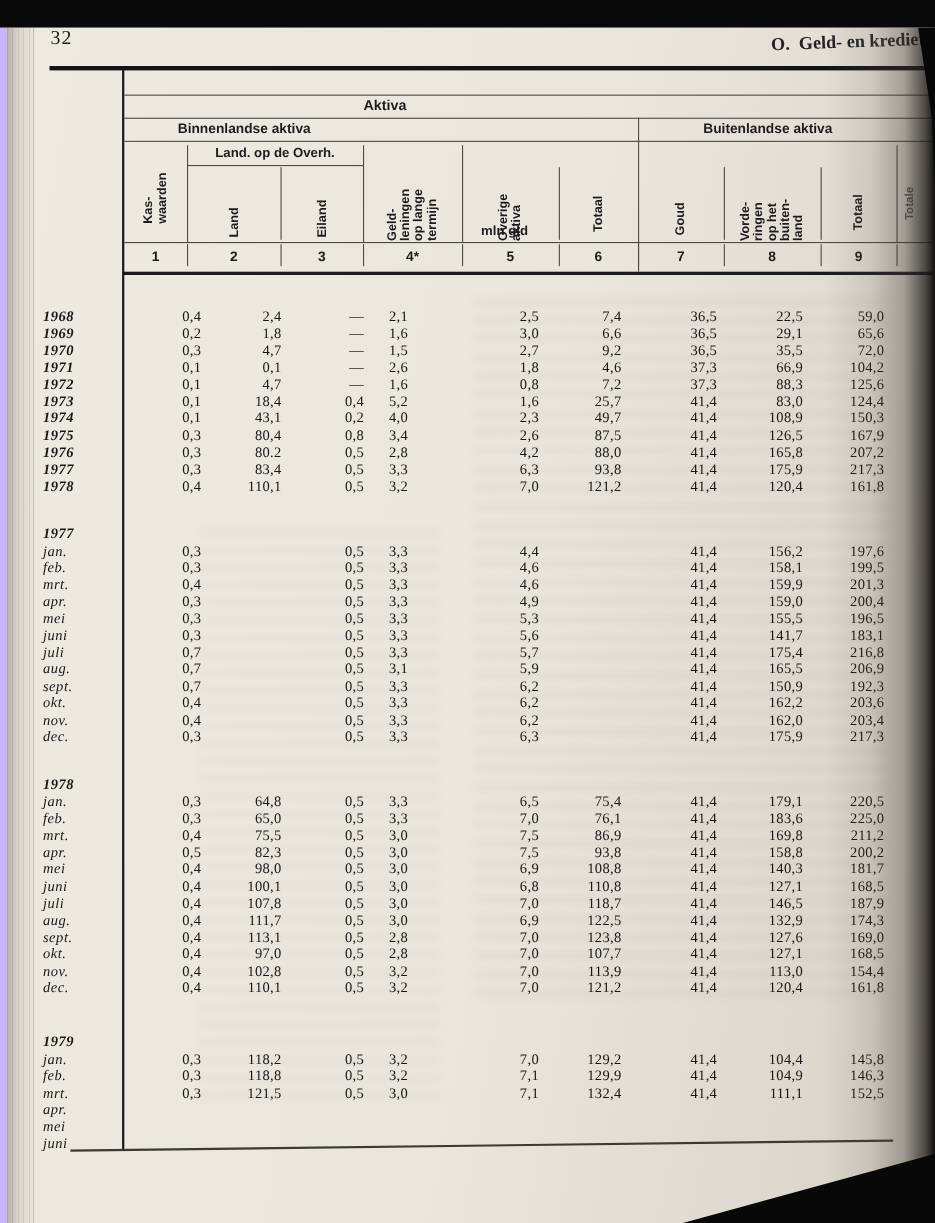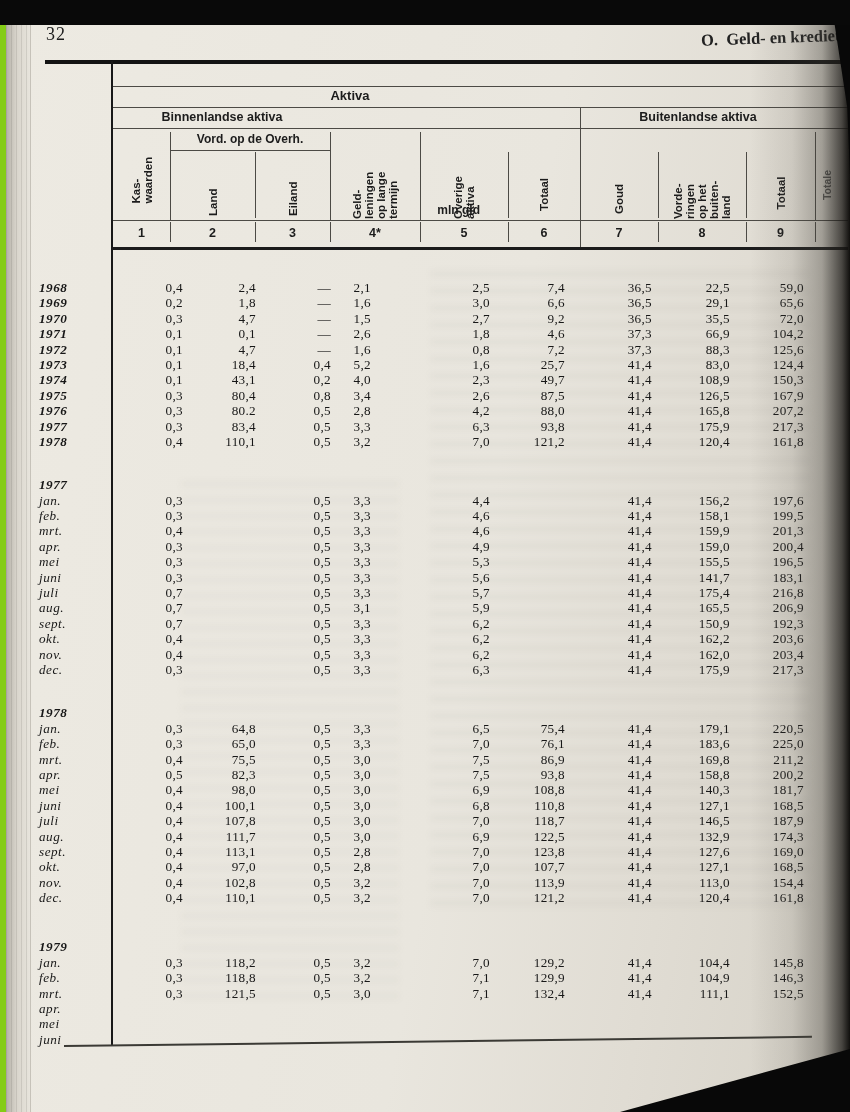--- a/index.html
+++ b/index.html
@@ -1,16 +1,16 @@
 <!DOCTYPE html>
 <html><head>
 <meta charset="utf-8">
 <style>
   html,body{margin:0;padding:0;background:#060606;width:850px;height:1112px;overflow:hidden;}
-  #stage{position:relative;width:850px;height:1112px;background:#84cc16;font-family:"Liberation Sans",sans-serif;}
+  #stage{position:relative;width:850px;height:1112px;background:#c4b5fd;font-family:"Liberation Sans",sans-serif;}
   
   .paper{position:absolute;left:6px;top:25px;right:0;bottom:0;
     background:linear-gradient(100deg,#edeae2 0%,#e9e6de 55%,#e0dcd3 78%,#d6d2c8 100%);
     border-bottom-right-radius:55px 35px;}
   .page-edge{position:absolute;left:6px;top:25px;bottom:0;width:24px;
     background:linear-gradient(to right,#b5b1a8,#d9d5cc 45%,#e7e4dc);
     border-right:1px solid #c6c2b9;}
   .page-edge:after{content:"";position:absolute;inset:0;
     background:repeating-linear-gradient(to right,rgba(60,58,52,.12) 0 1px,transparent 1px 5px);}
   .bleed{position:absolute;pointer-events:none;filter:blur(3px);opacity:.55;}
@@ -83,21 +83,21 @@
   <div class="rule-left vr" style="position:absolute;"></div>
   <div class="rule-thick hr" style="position:absolute;"></div>
   <div class="rule-bottom hr" style="position:absolute;"></div>
 
   <div class="hr" style="left:113px;top:86px;width:735px;height:1px;"></div>
   <div class="t-sub">Aktiva</div>
   <div class="hr" style="left:113px;top:107px;width:735px;height:1px;"></div>
   <div class="grp-l">Binnenlandse aktiva</div>
   <div class="grp-r">Buitenlandse aktiva</div>
   <div class="hr" style="left:113px;top:128px;width:735px;height:1px;"></div>
-  <div class="subgrp">Vord. op de Overh.</div>
+  <div class="subgrp">Land. op de Overh.</div>
   <div class="hr" style="left:170px;top:150px;width:160px;height:1px;"></div>
   <div class="unit">mln gld</div>
   <div class="hr" style="left:113px;top:220px;width:735px;height:1px;"></div>
 
   <div id="colheads">
       <div class="rotwrap" style="left: 113px; width: 57px;">
         <span class="rot">Kas-
 waarden</span>
       </div>
       <div class="colnum" style="left: 113px; width: 57px;">1</div>

